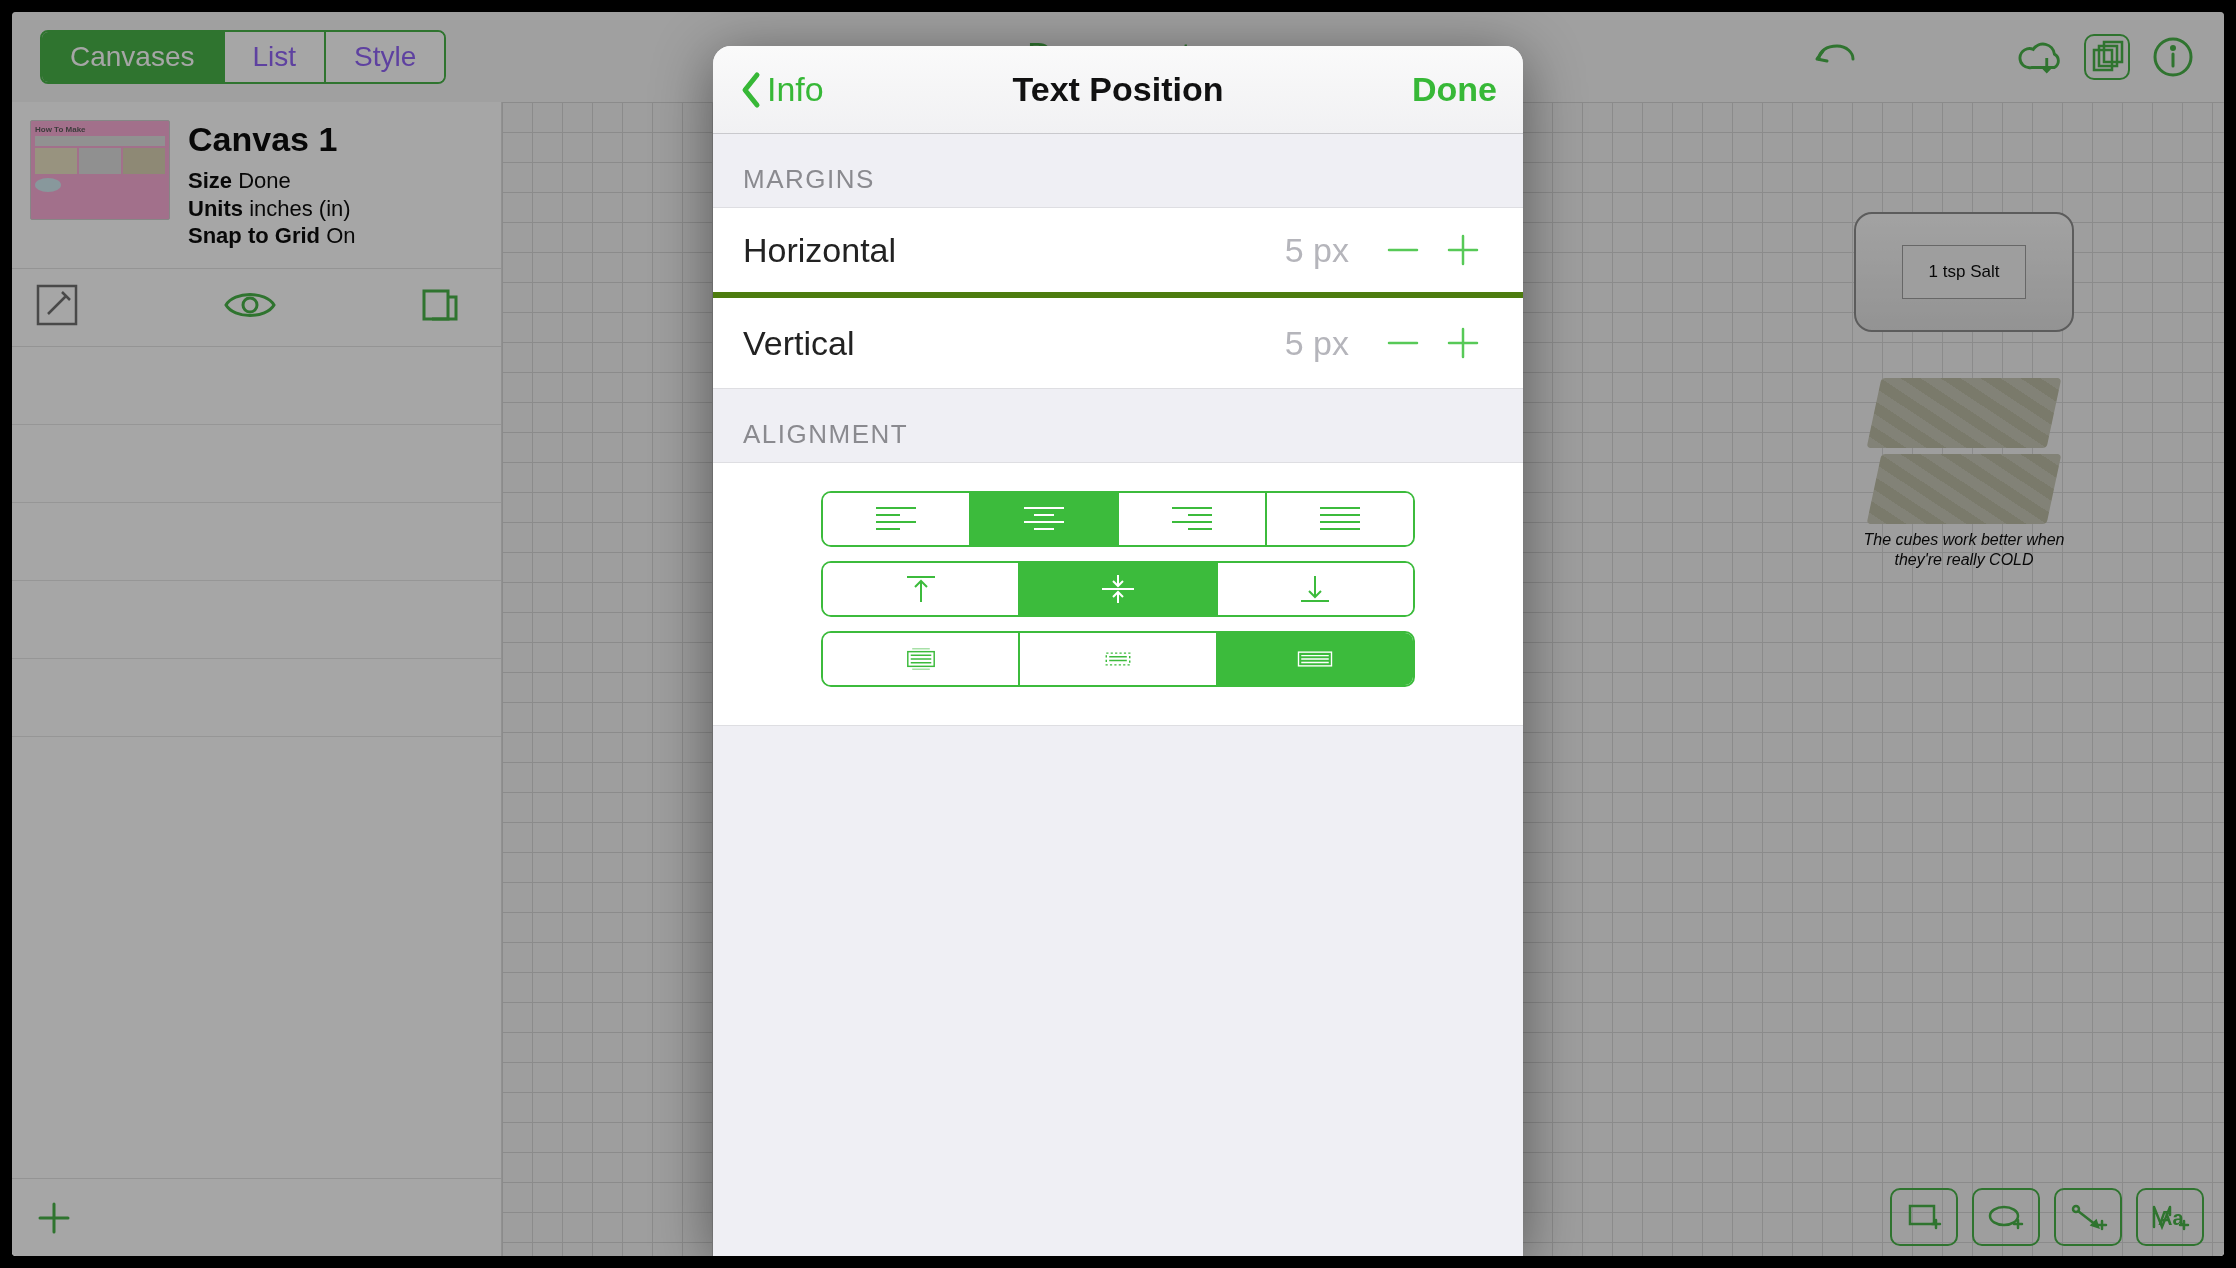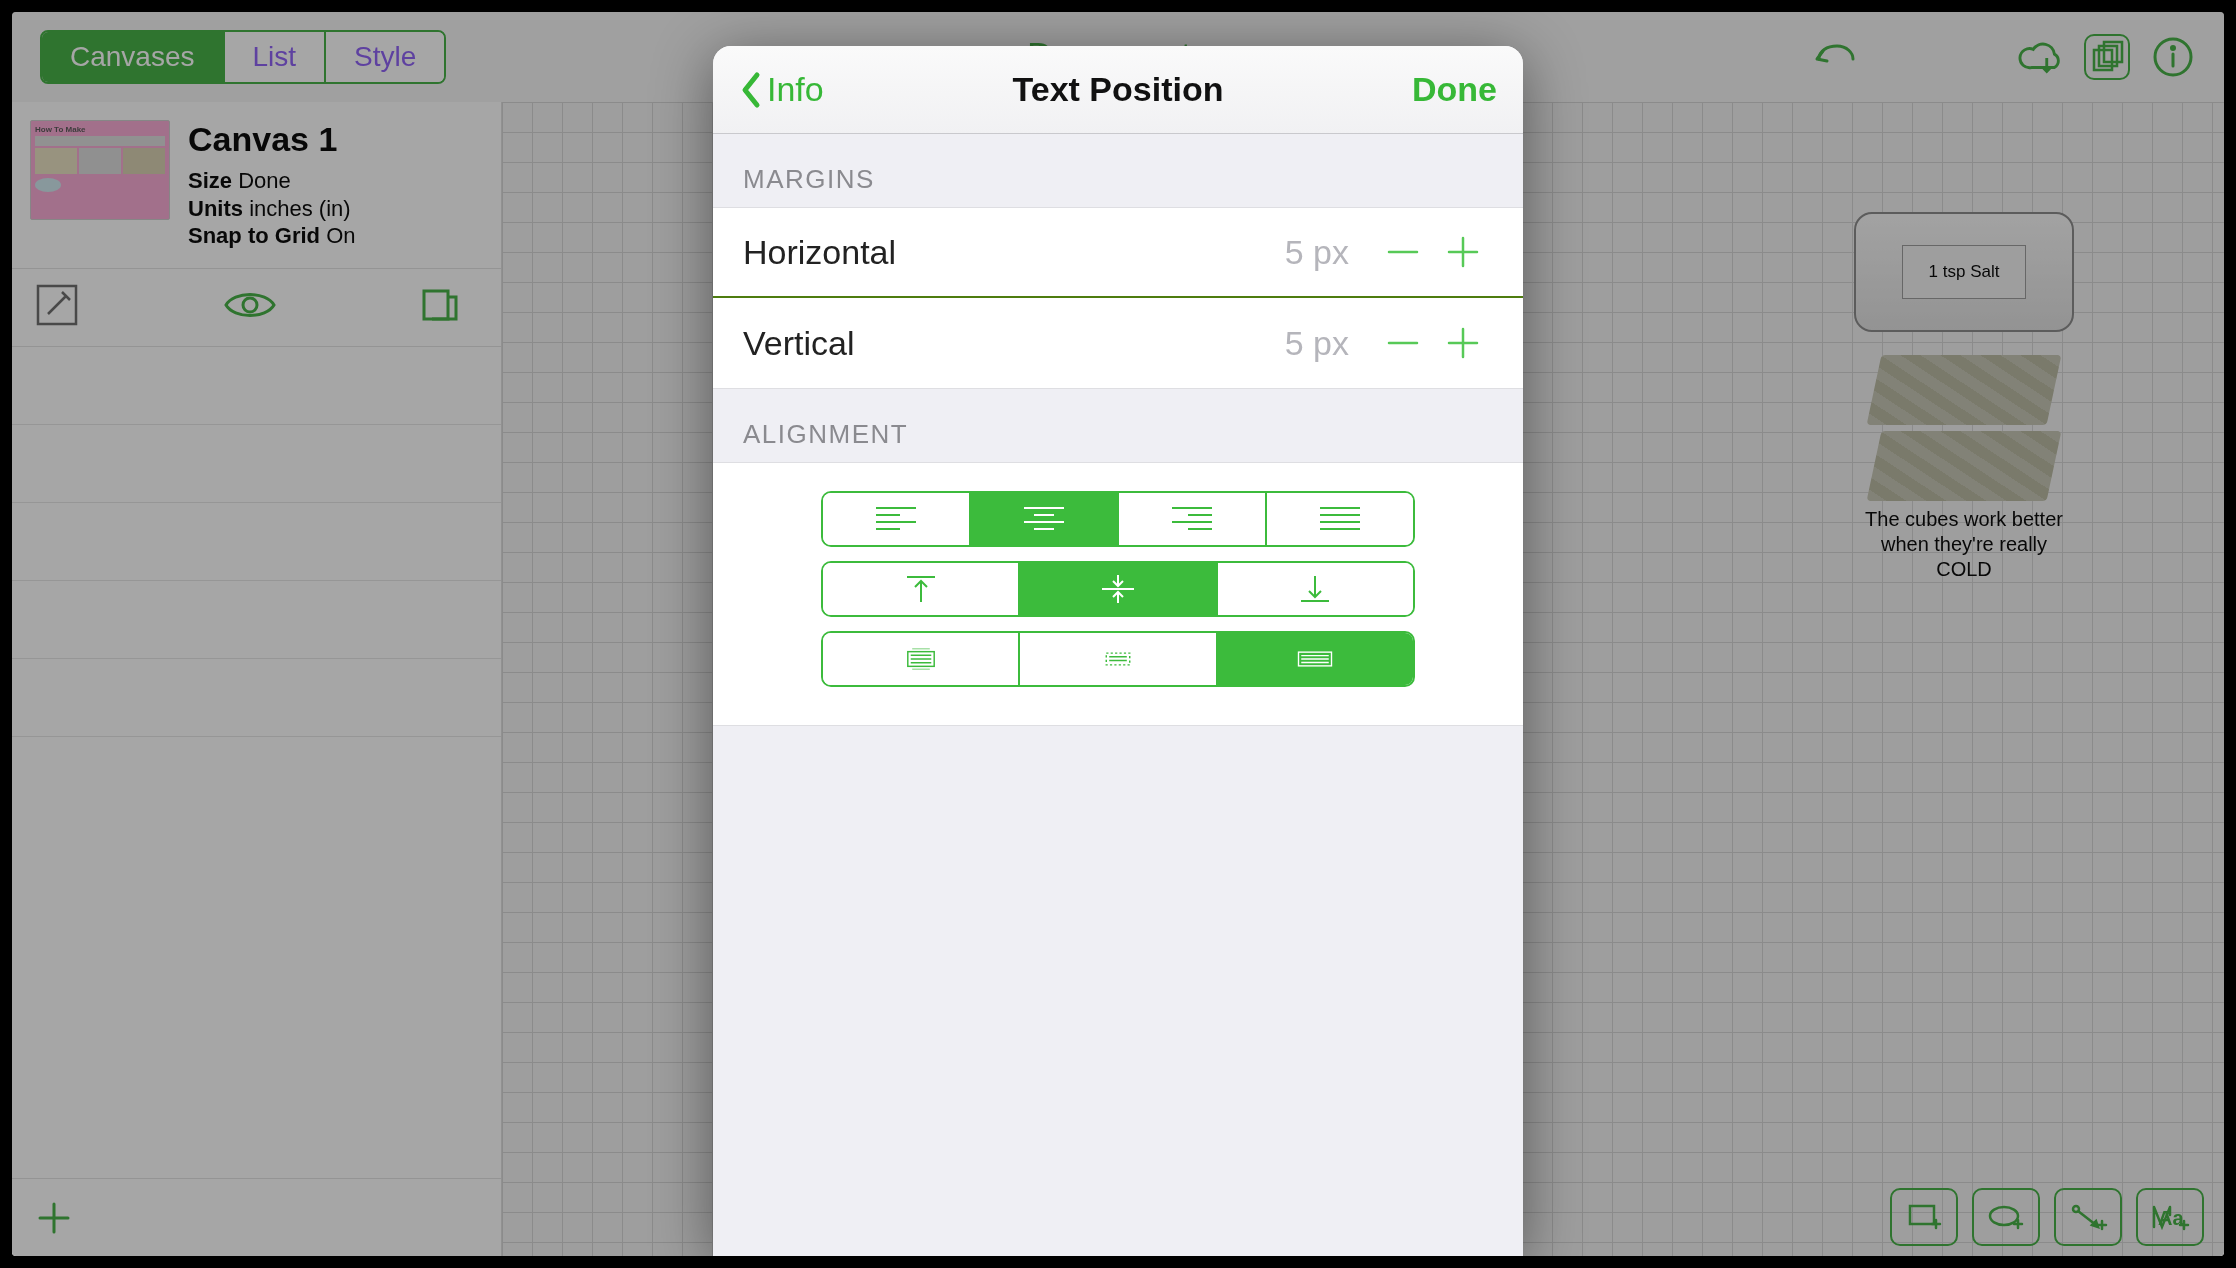--- a/index.html
+++ b/index.html
@@ -142,25 +142,26 @@
   }
   .note-inner {
     border: 1px solid #999;
     padding: 16px 26px;
     font-size: 17px;
     background: #f3f3f3;
   }
   .cubes-area {
     position: absolute;
     right: 150px;
-    top: 253px;
+    top: 276px;
     width: 220px;
     text-align: center;
-    font-size: 20px;
+    font-size: 16px;
     line-height: 1.25;
+    font-style: italic;
   }
   .cubes-area .cube-grid {
     width: 180px;
     height: 70px;
     margin: 0 auto 6px;
     background:
       repeating-linear-gradient(30deg, #c6c6b4 0 10px, #b8b8a0 10px 20px);
     border-radius: 4px;
     transform: skewX(-12deg);
   }
@@ -238,21 +239,21 @@
   .list-block {
     background: #fff;
     border-top: 1px solid #dedee2;
     border-bottom: 1px solid #dedee2;
   }
   .list-row {
     min-height: 90px;
     display: flex;
     align-items: center;
     padding: 0 30px 0 30px;
-    border-bottom: 2px solid #4d7c0f;
+    border-bottom: 6px solid #4d7c0f;
   }
   .list-row:last-child { border-bottom: none; }
   .row-label { font-size: 34px; color: #222; flex: 1; }
   .row-value { font-size: 34px; color: #b5b5bb; margin-right: 24px; }
   .stepper-btn {
     width: 60px;
     height: 60px;
     display: flex;
     align-items: center;
     justify-content: center;

